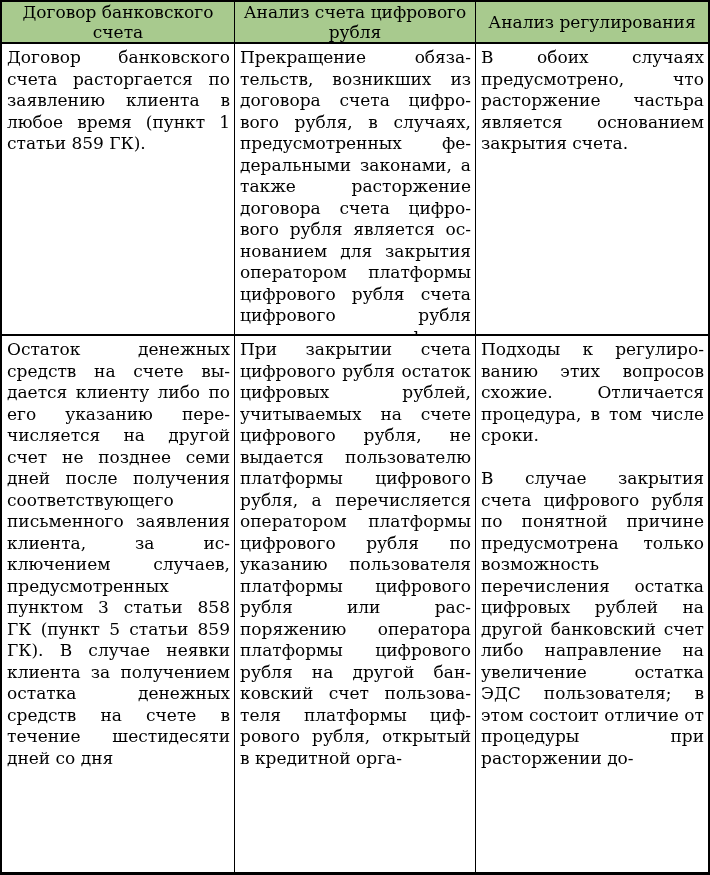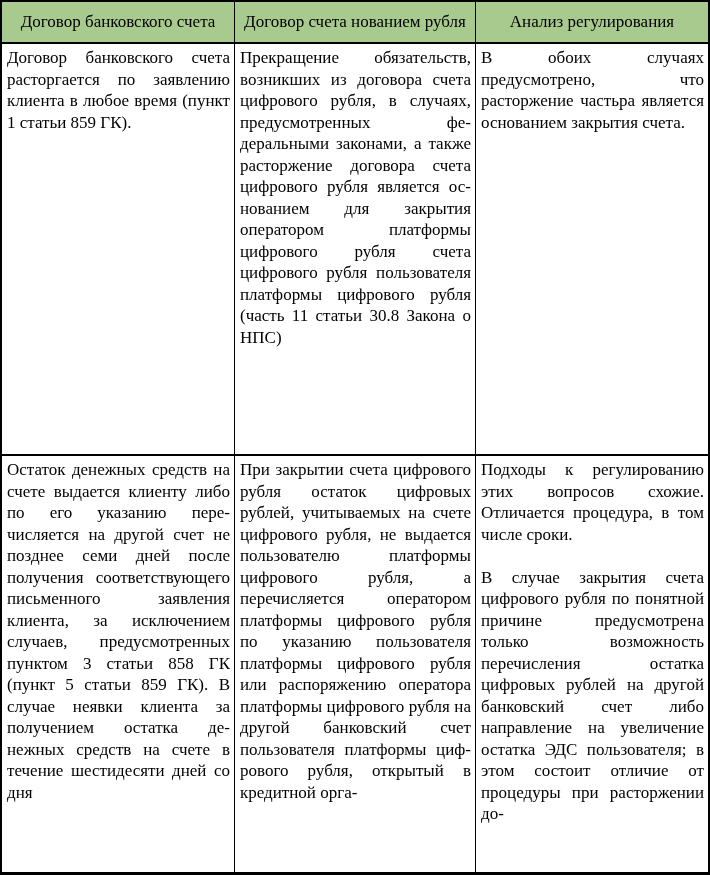--- a/index.html
+++ b/index.html
@@ -1,21 +1,21 @@
 <!DOCTYPE html>
 <html lang="ru" style="--header-bg: #a8ca8e; --border: #000000; --text: #000000; --background: #ffffff;"><head>
 <meta charset="utf-8">
 <style>
   :root {
     --header-bg: #a8ca8e;
     --border: #000000;
     --text: #000000;
     --background: #ffffff;
   }
-  * { box-sizing: border-box; margin: 0; padding: 0; font-family: Liberation Serif, serif; }
+  * { box-sizing: border-box; margin: 0; padding: 0; }
   body {
     margin: 0;
     background: var(--background);
     font-family: "DejaVu Serif", "Liberation Serif", serif;
     color: var(--text);
   }
   .page {
     position: relative;
     width: 710px;
     height: 875px;
@@ -46,21 +46,21 @@
     align-items: center;
     justify-content: center;
     text-align: center;
     font-size: 17px;
     line-height: 20px;
     padding: 0 6px;
     overflow: hidden;
   }
   .th:last-child { border-right: none; text-align: center; }
   .body-row-1 {
-    height: 412px;
+    height: 292px;
     flex: 0 0 auto;
   }
   .body-row-1 .td { border-bottom: 2px solid var(--border); }
   .body-row-2 { flex: 1 1 auto; }
   .td {
     border-right: 1px solid var(--border);
     padding: 3px 4px 0 5px;
     font-size: 17px;
     line-height: 21.5px;
     text-align: justify;
@@ -82,21 +82,21 @@
   }
 </style>
 </head>
 <body>
 
 <div class="page">
   <div class="table">
 
     <div class="row header-row">
       <div class="th">Договор банковского счета</div>
-      <div class="th">Договор счета нованием рубля</div>
+      <div class="th">Анализ счета цифрового рубля</div>
       <div class="th">Анализ регулирования</div>
     </div>
 
     <div class="row body-row-1">
       <div class="td">
         <p>Договор банковского счета расторгается по заявлению клиента в любое время (пункт 1 статьи 859 ГК).</p>
       </div>
       <div class="td">
         <p>Прекращение обяза­тельств, возникших из договора счета цифро­вого рубля, в случаях, предусмотренных фе­деральными законами, а также расторжение договора счета цифро­вого рубля является ос­нованием для закры­тия оператором плат­формы цифрового рубля счета цифрового рубля пользователя платформы цифрового рубля (часть 11 статьи 30.8 Закона о НПС)</p>
       </div>

